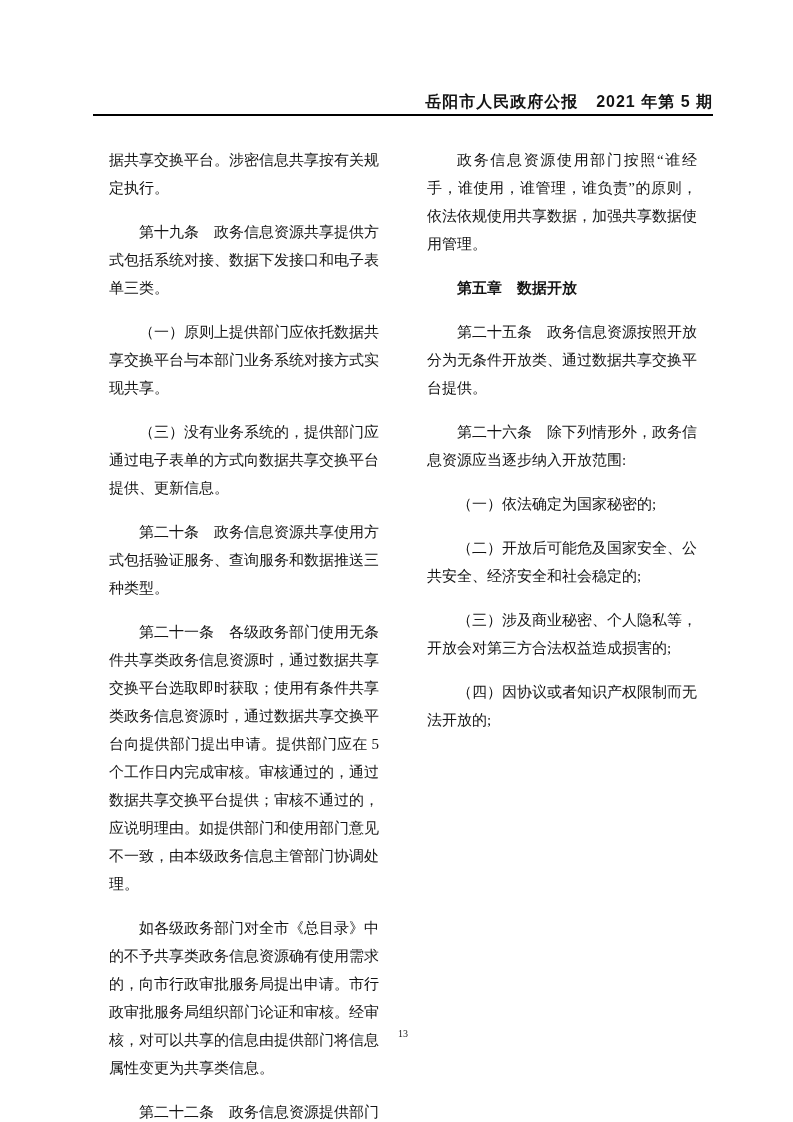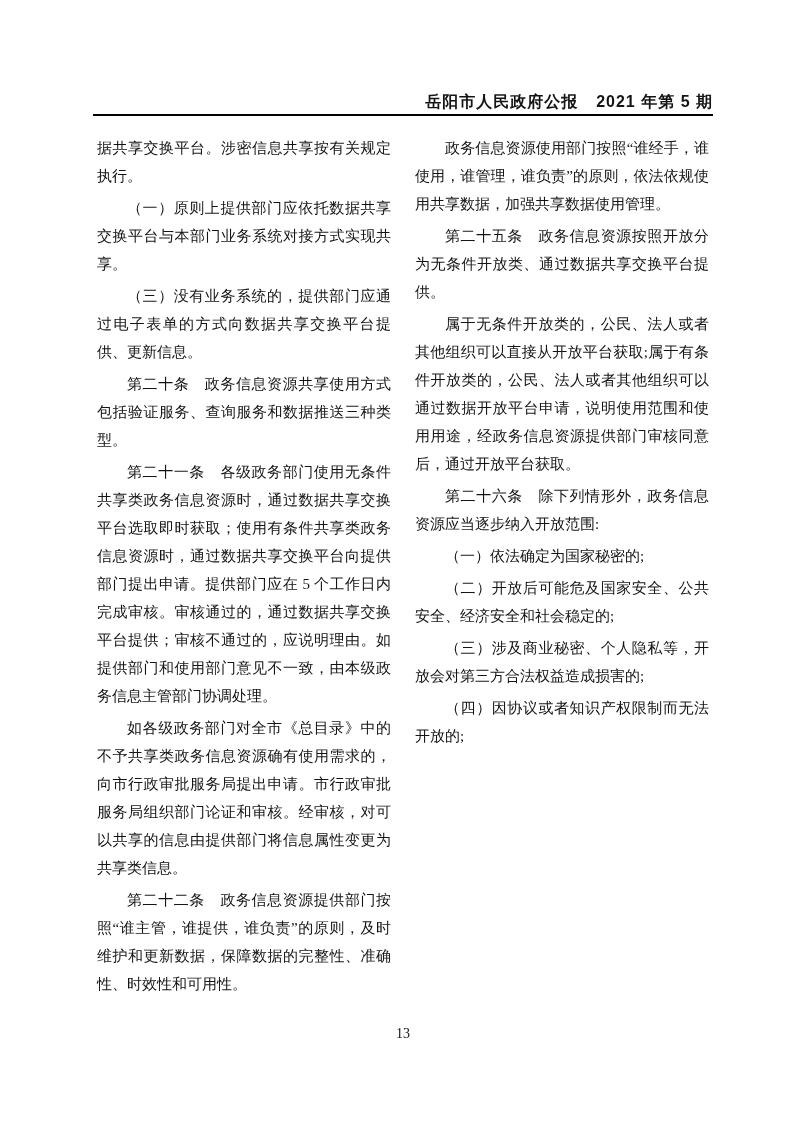--- a/index.html
+++ b/index.html
@@ -39,21 +39,21 @@
     left: 93px;
     width: 620px;
     display: flex;
     gap: 16px;
   }
   .col {
     width: 302px;
     flex: 0 0 302px;
   }
   .col p {
-    margin: 4px;
+    margin: 16px;
     font-size: 15px;
     line-height: 28px;
     text-align: justify;
     text-indent: 2em;
     word-break: break-all;
   }
   .col p.continuation {
     text-indent: 0;
   }
   .chapter-heading {
@@ -63,49 +63,50 @@
     font-weight: bold;
     text-align: center;
     text-indent: 0;
   }
   .page-number {
     position: absolute;
     top: 1024px;
     left: 93px;
     width: 620px;
     text-align: center;
-    font-size: 14px;
+    font-size: 10px;
     line-height: 20px;
   }
 </style>
 </head>
 <body>
 
 <div class="page">
 
   <div class="running-header">
     <span class="journal">岳阳市人民政府公报</span><span class="issue">2021 年第 5 期</span>
   </div>
 
   <div class="columns">
 
     <div class="col">
       <p class="continuation">据共享交换平台。涉密信息共享按有关规定执行。</p>
+      <p>第十九条　政务信息资源共享提供方式包括系统对接、数据下发接口和电子表单三类。</p>
       <p>（一）原则上提供部门应依托数据共享交换平台与本部门业务系统对接方式实现共享。</p>
       <p>（三）没有业务系统的，提供部门应通过电子表单的方式向数据共享交换平台提供、更新信息。</p>
       <p>第二十条　政务信息资源共享使用方式包括验证服务、查询服务和数据推送三种类型。</p>
       <p>第二十一条　各级政务部门使用无条件共享类政务信息资源时，通过数据共享交换平台选取即时获取；使用有条件共享类政务信息资源时，通过数据共享交换平台向提供部门提出申请。提供部门应在 5 个工作日内完成审核。审核通过的，通过数据共享交换平台提供；审核不通过的，应说明理由。如提供部门和使用部门意见不一致，由本级政务信息主管部门协调处理。</p>
       <p>如各级政务部门对全市《总目录》中的不予共享类政务信息资源确有使用需求的，向市行政审批服务局提出申请。市行政审批服务局组织部门论证和审核。经审核，对可以共享的信息由提供部门将信息属性变更为共享类信息。</p>
       <p>第二十二条　政务信息资源提供部门按照“谁主管，谁提供，谁负责”的原则，及时维护和更新数据，保障数据的完整性、准确性、时效性和可用性。</p>
     </div>
 
     <div class="col">
       <p>政务信息资源使用部门按照“谁经手，谁使用，谁管理，谁负责”的原则，依法依规使用共享数据，加强共享数据使用管理。</p>
+      <p class="chapter-heading">第五章　数据开放</p>
       <p>第二十五条　政务信息资源按照开放分为无条件开放类、通过数据共享交换平台提供。</p>
-      <p>属于无条件开放类的，公民、法人或者其他组织可以直接从开放平台获取;属于有条件开放类的，公民、法人或者其他组织可以通过数据开放平台申请，说明使用范围和使用用途，经政务信息资源提供部门审核同意后，通过开放平台获取。</p>
       <p>第二十六条　除下列情形外，政务信息资源应当逐步纳入开放范围:</p>
       <p>（一）依法确定为国家秘密的;</p>
       <p>（二）开放后可能危及国家安全、公共安全、经济安全和社会稳定的;</p>
       <p>（三）涉及商业秘密、个人隐私等，开放会对第三方合法权益造成损害的;</p>
       <p>（四）因协议或者知识产权限制而无法开放的;</p>
     </div>
 
   </div>
 
   <div class="page-number">13</div>

